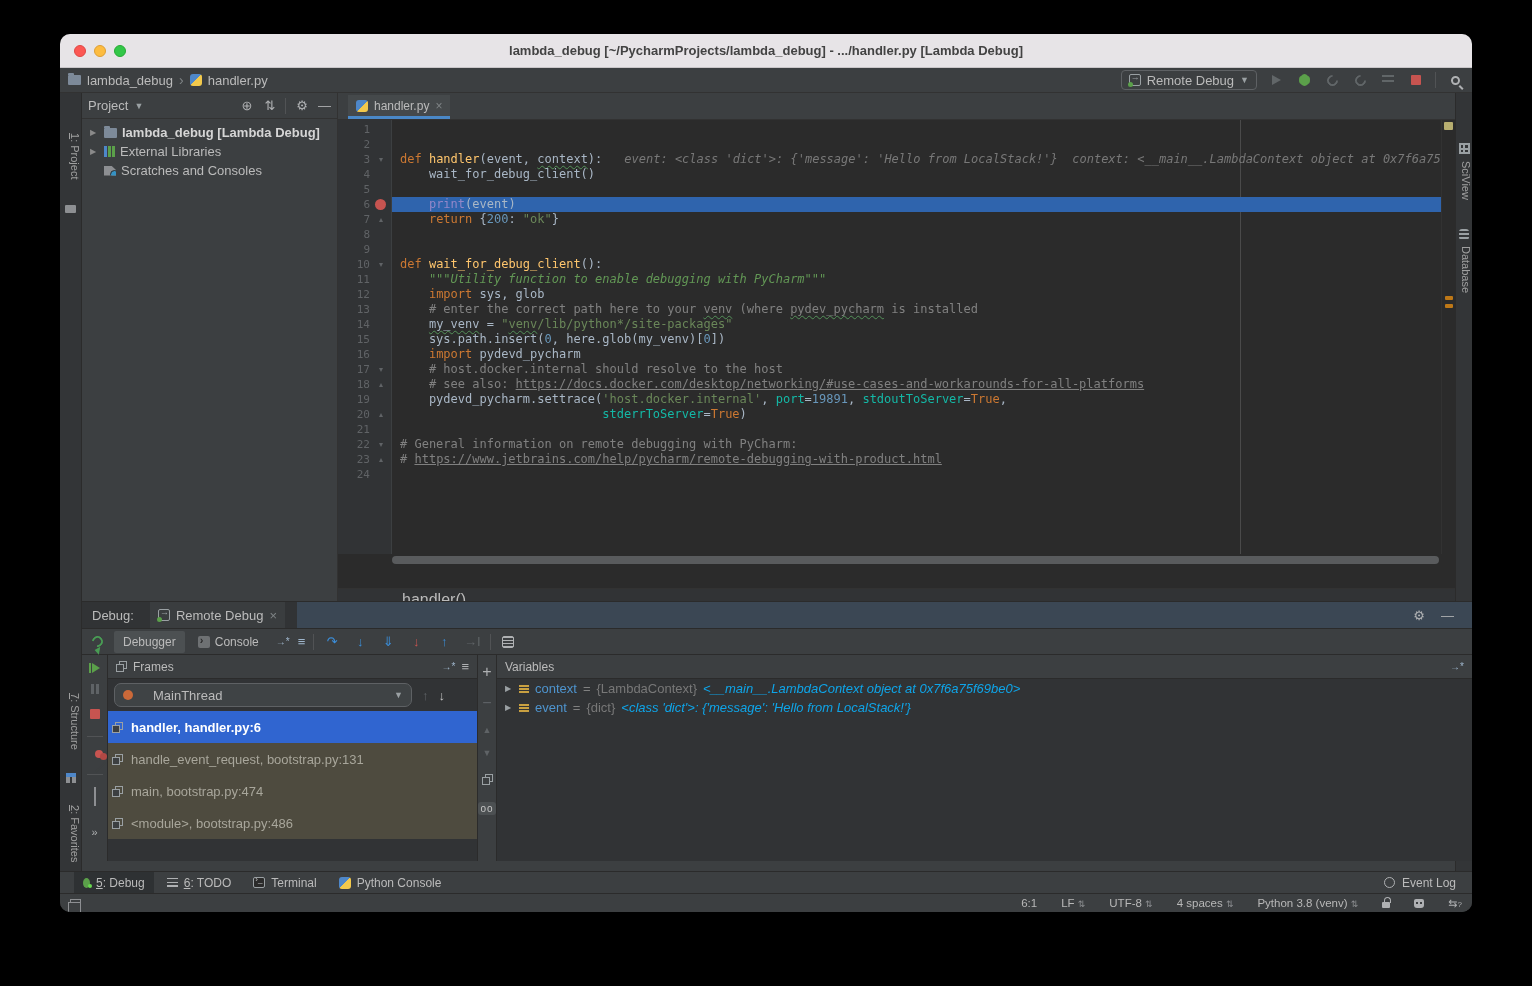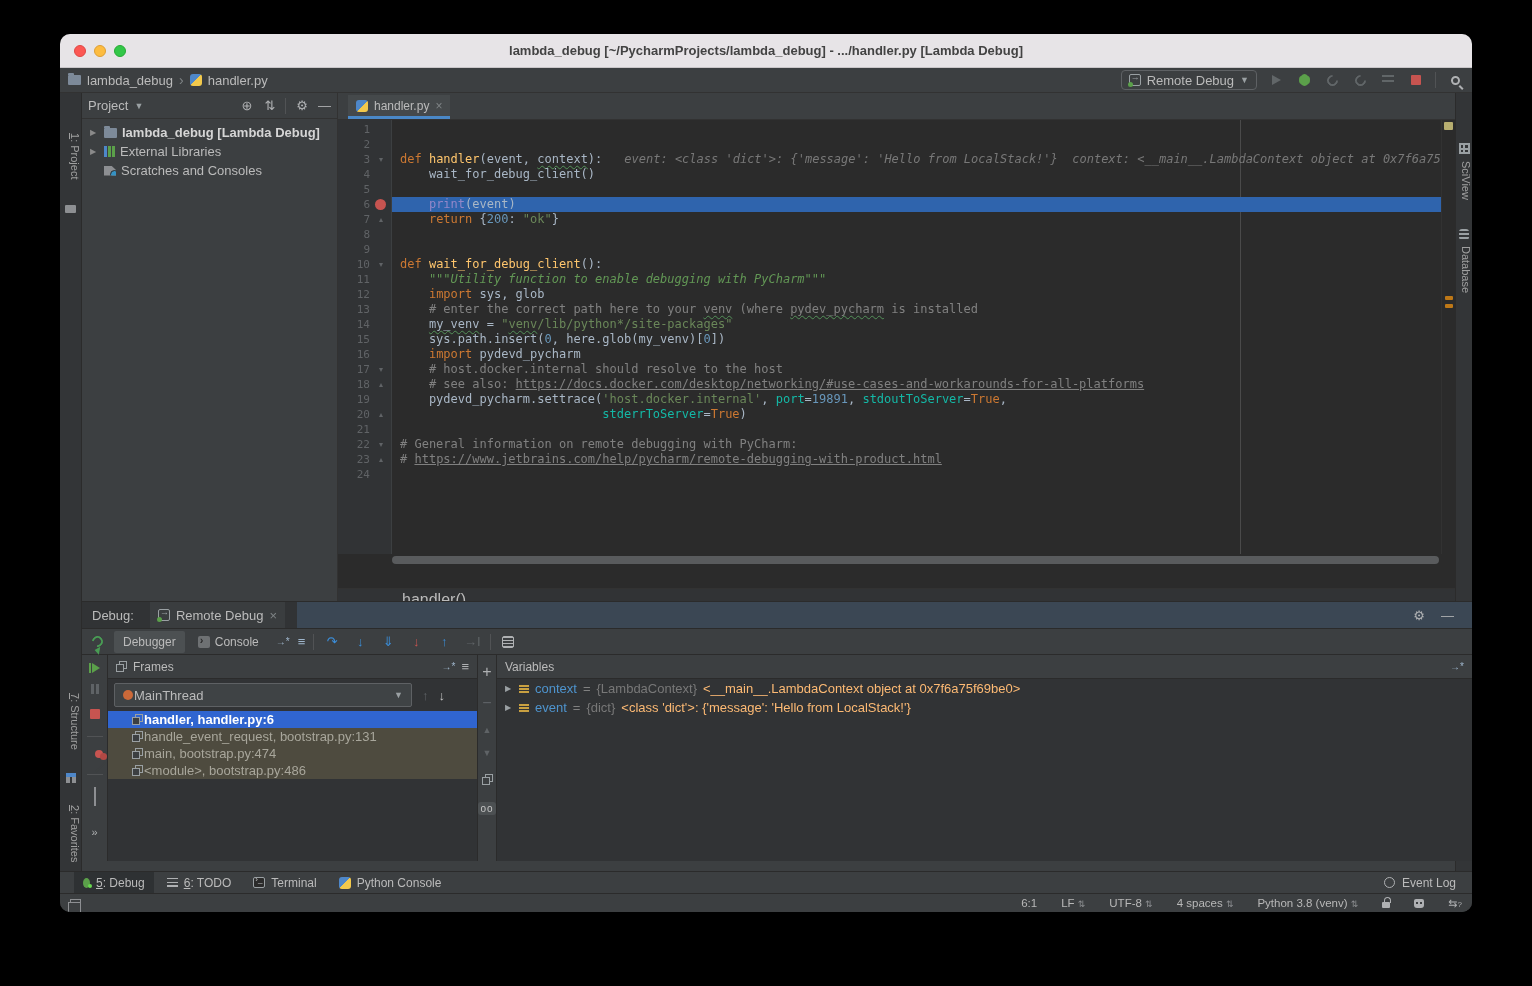--- a/index.html
+++ b/index.html
@@ -130,39 +130,39 @@
   .hr{width:16px;height:1px;background:#515355;margin:2px 0;}
   
   .frames{position:absolute;left:26px;top:53px;width:370px;bottom:0;background:#313335;border-right:1px solid #2b2b2b;}
   .sub-head{height:24px;background:#3c3f41;border-bottom:1px solid #2b2b2b;display:flex;align-items:center;gap:6px;
     padding:0 8px;color:#bbbbbb;font-size:12px;}
   .sub-head .spacer{flex:1;}
   .icon-frames{position:relative;width:11px;height:11px;display:inline-block;}
   .icon-frames::before{content:"";position:absolute;right:0;top:0;width:6px;height:6px;border:1px solid #9aa0a3;}
   .icon-frames::after{content:"";position:absolute;left:0;bottom:0;width:6px;height:6px;border:1px solid #9aa0a3;background:#3c3f41;}
   .thread-row{display:flex;align-items:center;height:32px;padding:0 6px;gap:10px;}
-  .thread-combo{flex:0 0 298px;height:24px;border:1px solid #5e6164;border-radius:2px;display:flex;align-items:center;
-    gap:1px;padding:0 8px;color:#bbbbbb;font-size:13px;background:#3f4345;}
+  .thread-combo{flex:0 0 298px;height:24px;border:1px solid #5e6164;border-radius:7px;display:flex;align-items:center;
+    gap:20px;padding:0 8px;color:#bbbbbb;font-size:13px;background:#3f4345;}
   .thread-dot{width:10px;height:10px;border-radius:50%;background:#cb6939;}
   .thread-combo .arrow{margin-left:auto;color:#9aa0a3;font-size:9px;}
-  .frame-row{display:flex;align-items:center;height:17px;gap:1px;padding-left:24px;font-size:13px;color:#bbbbbb;}
+  .frame-row{display:flex;align-items:center;height:32px;gap:8px;padding-left:4px;font-size:13px;color:#bbbbbb;}
   .frame-row.selected{background:#3065d0;color:#ffffff;font-weight:bold;}
   .frame-row.library{background:#4e4b3f;color:#a8a69b;}
   .watchbar{position:absolute;left:396px;top:53px;width:19px;bottom:0;background:#3c3f41;border-right:1px solid #2b2b2b;
     display:flex;flex-direction:column;align-items:center;padding-top:8px;gap:13px;color:#afb1b3;}
   .watchbar .dis{color:#5f6366;}
   .oo{background:#4c5052;border-radius:3px;padding:1px 2px;font-size:10px;color:#c5c5c5;letter-spacing:1px;}
   .vars{position:absolute;left:415px;top:53px;right:0;bottom:0;background:#313335;}
   .var-row{display:flex;align-items:center;height:19px;gap:6px;padding-left:8px;font-size:13px;}
   .var-arrow{color:#9aa0a3;font-size:8px;width:8px;}
   .icon-var{display:inline-block;width:10px;height:8px;background:repeating-linear-gradient(#c8a041 0 2px,transparent 2px 3px);}
   .var-name{color:#4e94ce;}
   .var-eq{color:#808080;}
   .var-type{color:#787878;}
-  .var-val{color:#fdba74;}
+  .var-val{color:#0ea5e9;font-style:italic;}
   
   .bottombar{position:absolute;left:0;right:0;bottom:19px;height:22px;background:#3c3f41;border-top:1px solid #2b2b2b;
     display:flex;align-items:center;font-size:12px;color:#bbbbbb;padding-left:14px;gap:4px;}
   .btab{display:flex;align-items:center;gap:6px;height:22px;padding:0 9px;}
   .btab.active{background:#2e3133;}
   .btab .mn{text-decoration:underline;}
   .icon-bug-sm{display:inline-block;width:7px;height:10px;border-radius:50%;background:#5ba04a;position:relative;}
   .icon-bug-sm::after{content:"";position:absolute;right:-2px;bottom:0;width:4px;height:4px;border-radius:50%;background:#67d84f;}
   .icon-todo{display:inline-block;width:11px;height:9px;background:repeating-linear-gradient(#afb1b3 0 1.5px,transparent 1.5px 3.75px);}
   .icon-term{display:inline-block;width:12px;height:11px;border:1px solid #9aa0a3;border-radius:2px;position:relative;background:#2b2b2b;}

